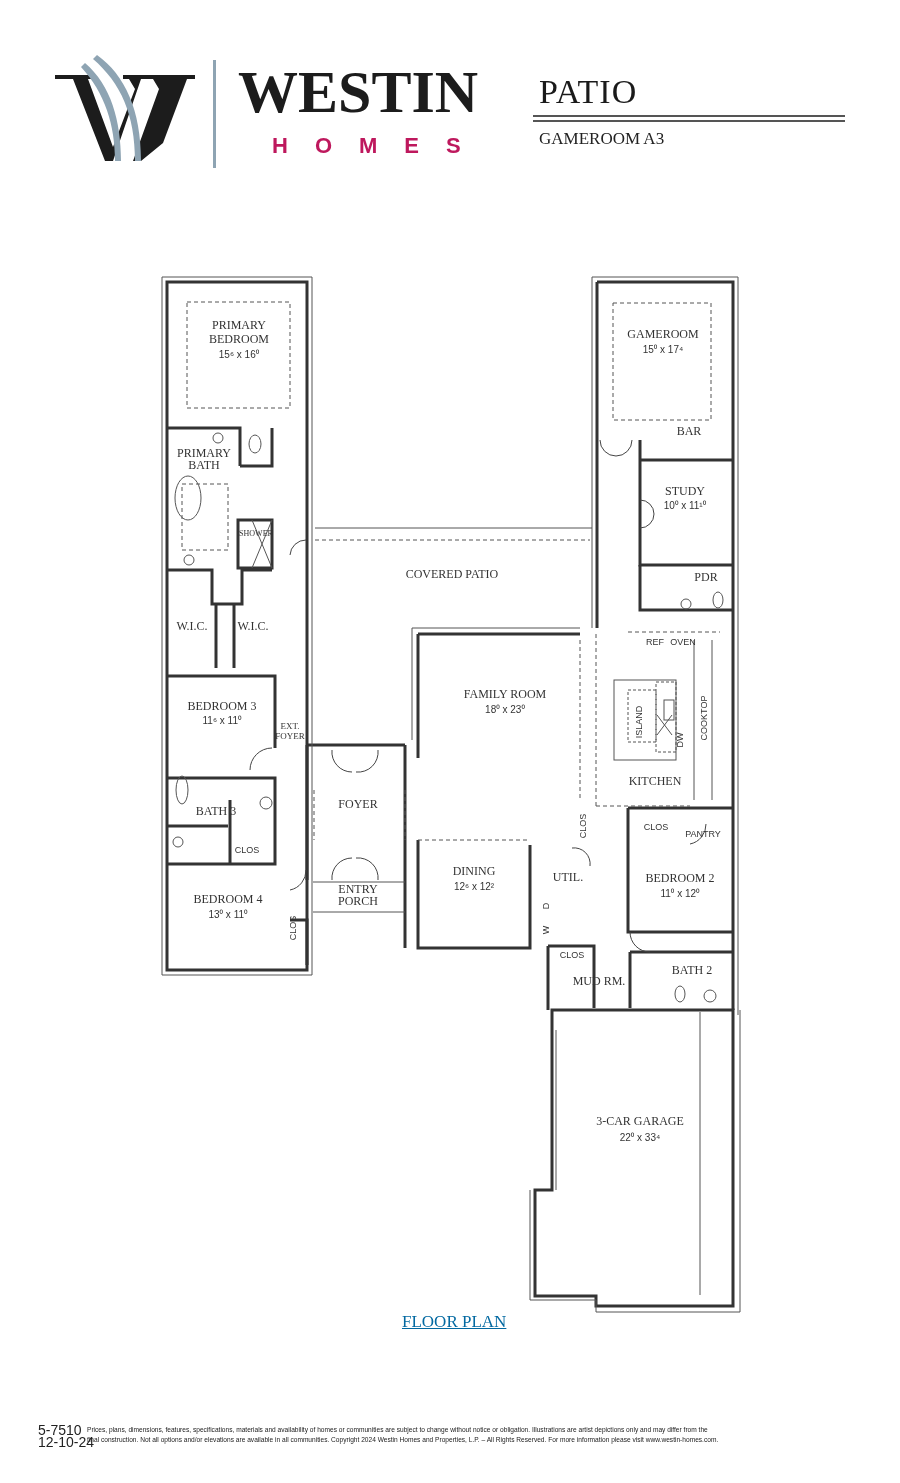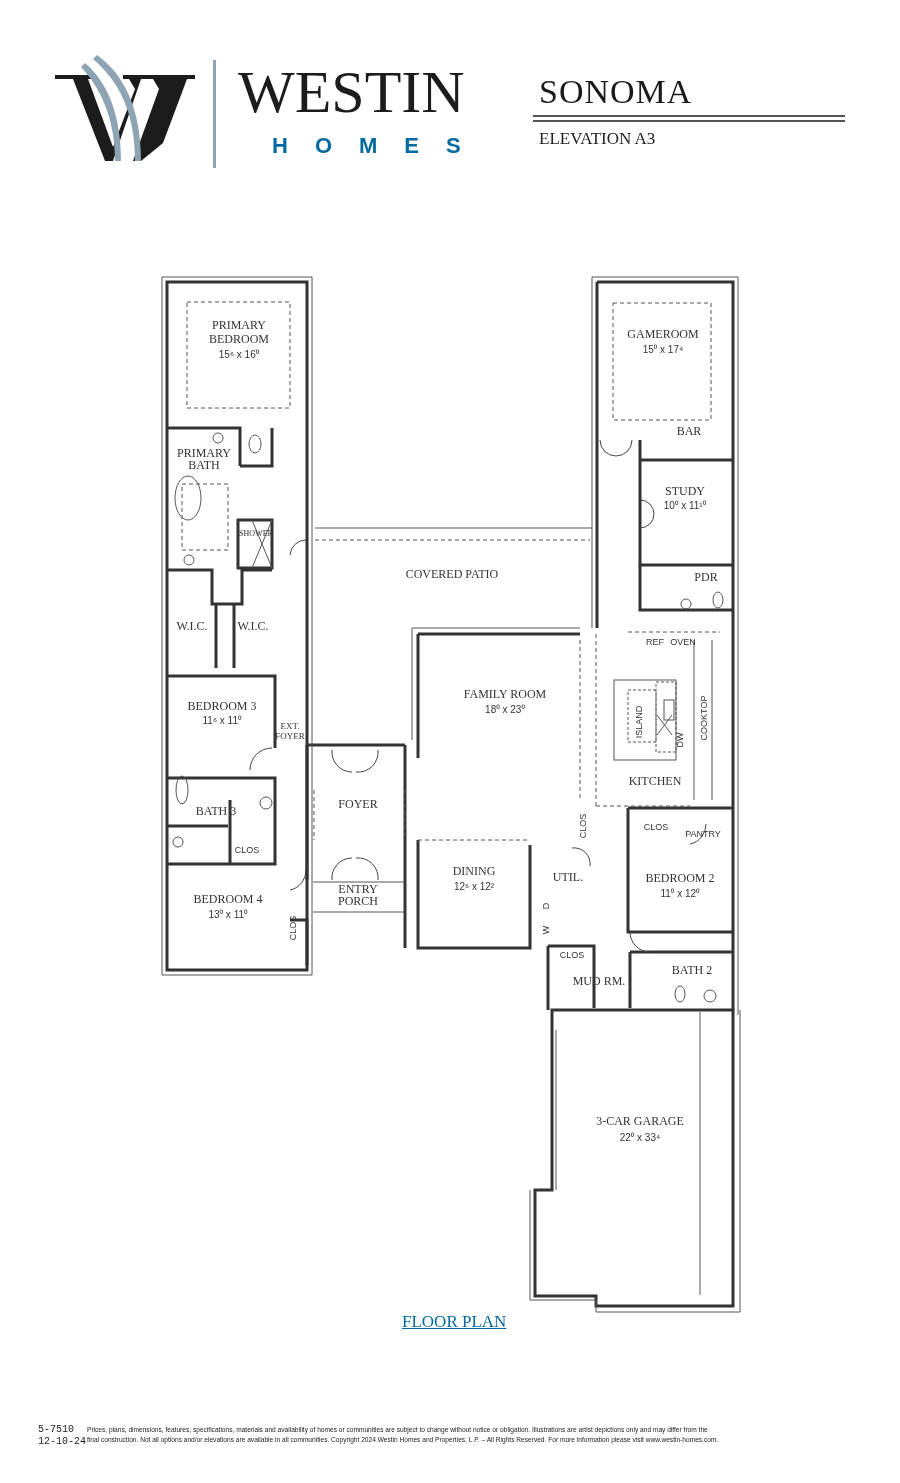--- a/index.html
+++ b/index.html
@@ -1,54 +1,54 @@
 <!DOCTYPE html>
 <html><head>
 <meta charset="utf-8">
 <style>
   html,body{margin:0;padding:0;background:#fff;}
   body{width:900px;height:1483px;position:relative;overflow:hidden;font-family:"Liberation Serif",serif;color:#222;}
   .logo{position:absolute;left:55px;top:55px;width:450px;height:115px;}
   .logo-mark{position:absolute;left:0;top:0;width:145px;height:110px;}
   .logo-divider{position:absolute;left:158px;top:5px;width:3px;height:108px;background:#8ea4b3;}
-  .logo-word{position:absolute;left:183px;top:6px;font-family:"Liberation Serif",serif;font-weight:normal;font-size:60px;letter-spacing:0px;color:#1c1c1c;line-height:62px;}
-  .logo-sub{position:absolute;left:217px;top:78px;font-family:"Liberation Sans",sans-serif;font-weight:bold;font-size:22px;letter-spacing:27px;color:#0369a1;}
+  .logo-word{position:absolute;left:183px;top:6px;font-family:"Liberation Serif",serif;font-weight:bold;font-size:60px;letter-spacing:0px;color:#1c1c1c;line-height:62px;}
+  .logo-sub{position:absolute;left:217px;top:78px;font-family:"Liberation Sans",sans-serif;font-weight:bold;font-size:22px;letter-spacing:27px;color:#be185d;}
   .title-block{position:absolute;left:533px;top:72px;width:312px;}
   .plan-name{font-family:"Liberation Serif",serif;font-size:34px;letter-spacing:1px;color:#1a1a1a;margin-left:6px;line-height:40px;}
   .rule{height:2px;background:#555;margin-top:3px;}
   .rule2{height:2px;background:#555;margin-top:3px;}
   .elevation{font-family:"Liberation Serif",serif;font-size:17px;color:#222;margin-left:6px;margin-top:7px;}
   .plan{position:absolute;left:0;top:0;width:900px;height:1483px;}
   .plan text{font-family:"Liberation Serif",serif;fill:#333;}
   .plan text.dim{font-family:"Liberation Sans",sans-serif;font-size:10px;}
   .plan text.sm{font-family:"Liberation Sans",sans-serif;font-size:9px;}
   .floor-label{position:absolute;left:402px;top:1312px;font-size:17px;text-decoration:underline;color:#0369a1;font-family:"Liberation Serif",serif;}
-  .footer-code{position:absolute;left:38px;top:1424px;font-size:10px;line-height:12px;color:#222;font-family:Liberation Mono, monospace;}
+  .footer-code{position:absolute;left:38px;top:1424px;font-size:14px;line-height:12px;color:#222;font-family:Liberation Sans, sans-serif;}
   .footer-legal{position:absolute;left:87px;top:1425px;width:790px;font-family:"Liberation Sans",sans-serif;font-size:6.6px;line-height:10px;color:#222;}
 </style>
 </head>
 <body>
 
 <div class="logo">
   <svg class="logo-mark" viewBox="0 0 145 110">
     <path d="M0 20 L40 20 L40 24 L33 24 L58 92 L80 34 L74 24 L68 24 L68 20 L92 20 L92 24 L86 24 L58 106 L50 106 L18 24 L0 24 Z" fill="#1c1c1c"></path>
     <path d="M86 106 L78 106 L104 34 L98 24 L92 24 L92 20 L140 20 L140 24 L132 24 L108 88 Z" fill="#1c1c1c"></path>
     <path d="M42 0 C70 20 86 55 86 106 L80 106 C80 60 66 28 38 4 Z" fill="#8ea4b3"></path>
     <path d="M30 8 C56 30 66 66 66 106 L60 106 C60 70 50 38 26 12 Z" fill="#8ea4b3"></path>
   </svg>
   <div class="logo-divider"></div>
   <div class="logo-word">WESTIN</div>
   <div class="logo-sub">HOMES</div>
 </div>
 
 <div class="title-block">
-  <div class="plan-name">SONOMA</div>
+  <div class="plan-name">PATIO</div>
   <div class="rule"></div>
   <div class="rule2"></div>
-  <div class="elevation">ELEVATION A3</div>
+  <div class="elevation">GAMEROOM A3</div>
 </div>
 
 <svg class="plan" viewBox="0 0 900 1483">
   <g fill="none" stroke="#333" stroke-width="3">
 
     <path d="M167 282 L307 282 L307 970 L167 970 Z"></path>
 
     <path d="M597 282 L733 282 L733 1010"></path>
     <path d="M597 282 L597 628"></path>
 

